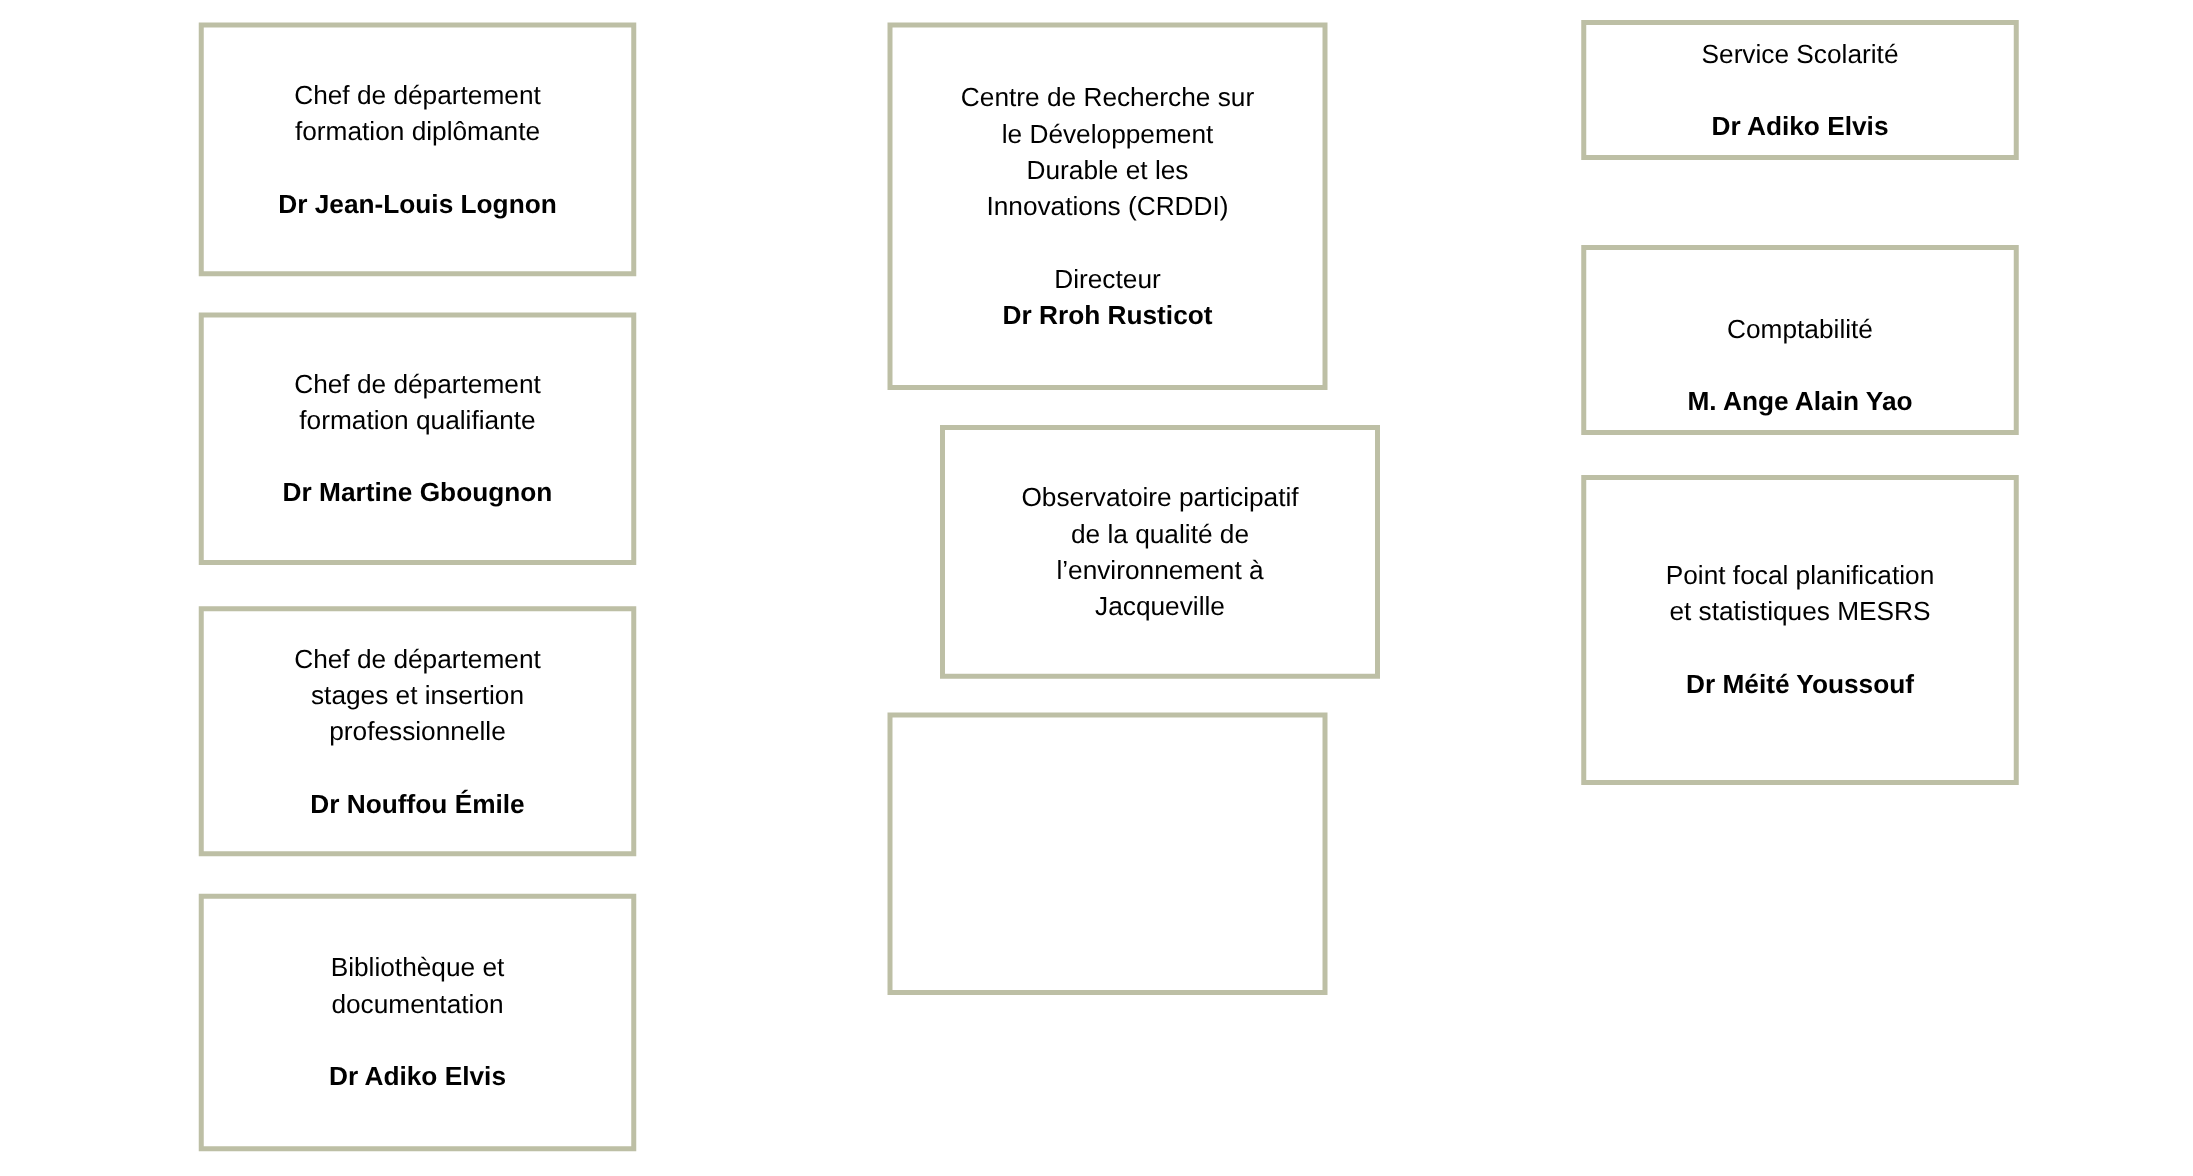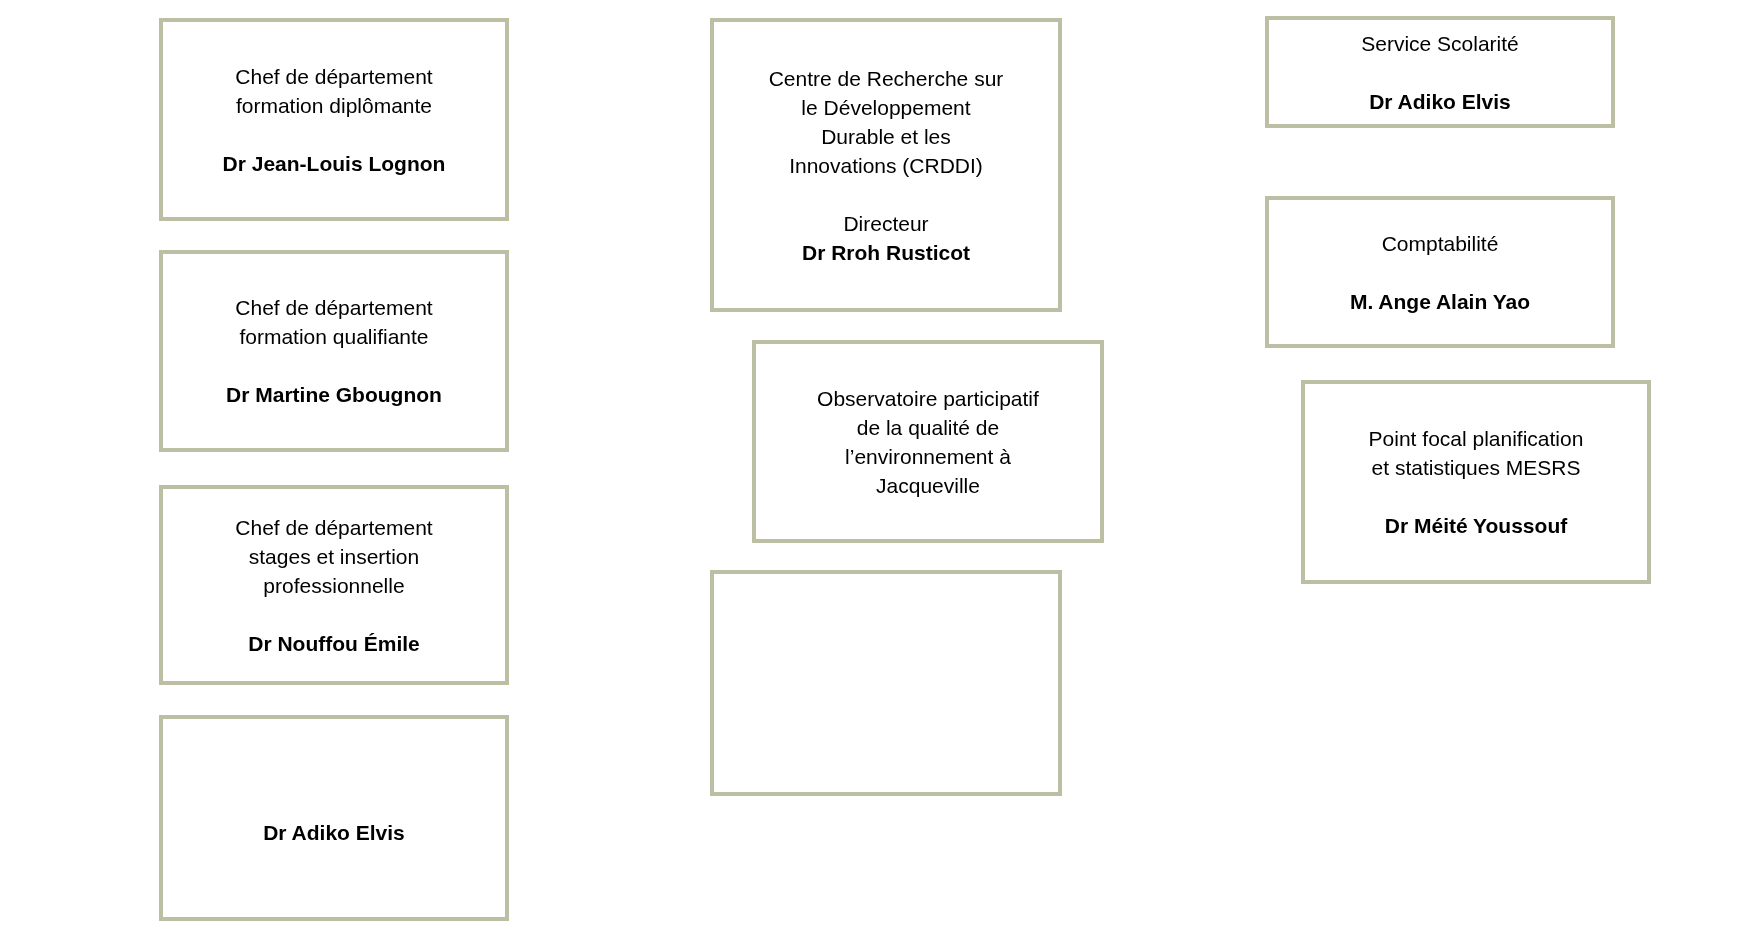--- a/index.html
+++ b/index.html
@@ -65,20 +65,22 @@
 </div>
 
 <div class="org-box" style="left:159px; top:485px; width:350px; height:200px;">
   <div class="box-title">Chef de département
 stages et insertion
 professionnelle</div>
   <div class="box-person">Dr Nouffou Émile</div>
 </div>
 
 <div class="org-box" style="left:159px; top:715px; width:350px; height:206px;">
+  <div class="box-title">Bibliothèque et
+documentation</div>
   <div class="box-person">Dr Adiko Elvis</div>
 </div>
 
 <div class="org-box" style="left:710px; top:18px; width:352px; height:294px;">
   <div class="box-title">Centre de Recherche sur
 le Développement
 Durable et les
 Innovations (CRDDI)</div>
   <div class="box-role">Directeur</div>
   <div class="box-person tight">Dr Rroh Rusticot</div>
@@ -92,22 +94,22 @@
 </div>
 
 <div class="org-box" style="left:710px; top:570px; width:352px; height:226px;">
 </div>
 
 <div class="org-box" style="left:1265px; top:16px; width:350px; height:112px;">
   <div class="box-title">Service Scolarité</div>
   <div class="box-person">Dr Adiko Elvis</div>
 </div>
 
-<div class="org-box" style="left:1265px; top:196px; width:350px; height:152px;">
+<div class="org-box" style="left:1265px; top:196px; width:350px; height:152px;justify-content:flex-end;">
   <div class="box-title">Comptabilité</div>
   <div class="box-person">M. Ange Alain Yao</div>
 </div>
 
-<div class="org-box" style="left:1265px; top:380px; width:350px; height:204px;margin-left:36px;">
+<div class="org-box" style="left:1265px; top:380px; width:350px; height:248px;">
   <div class="box-title">Point focal planification
 et statistiques MESRS</div>
   <div class="box-person">Dr Méité Youssouf</div>
 </div>
 
 </body></html>

